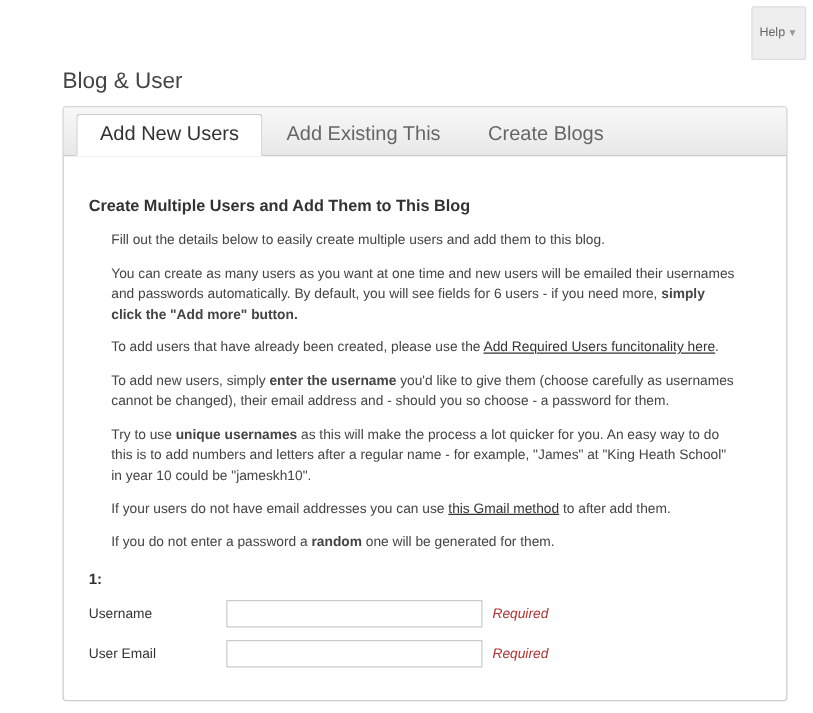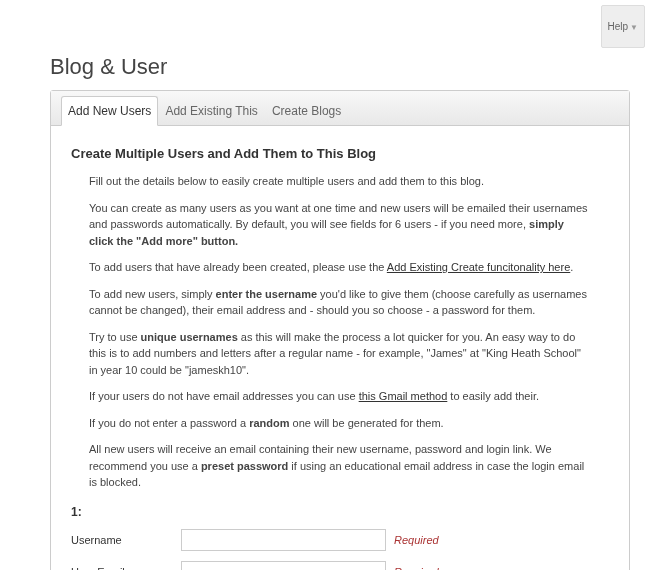--- a/index.html
+++ b/index.html
@@ -18,56 +18,56 @@
     background: #eee;
     border: 1px solid #ddd;
     border-radius: 2px;
     padding: 15px 6px;
     font-size: 10px;
     color: #666;
     cursor: pointer;
   }
   .help-btn .arrow { font-size: 8px; margin-left: 2px; color: #999; }
   h1.page-title {
-    font-size: 22px;
+    font-size: 18px;
     font-weight: normal;
     color: #444;
     margin: 6px 0 10px;
   }
   .panel {
     border: 1px solid #ccc;
     border-radius: 3px;
   }
   .tabs {
     display: flex;
     background: linear-gradient(#f8f8f8,#e8e8e8);
     border-bottom: 1px solid #ccc;
     padding: 4px 10px 0;
   }
   .tab {
-    padding: 7px 6px;
-    font-size: 12px;
+    padding: 7px 18px;
+    font-size: 16px;
     color: #666;
     cursor: pointer;
     border: 1px solid transparent;
     border-bottom: none;
     position: relative;
     top: 1px;
   }
   .tab.active {
     background: #fff;
     border: 1px solid #ccc;
     border-bottom: 1px solid #fff;
     border-radius: 3px 3px 0 0;
     color: #333;
   }
   .panel-inner { padding: 16px 20px; }
   .panel-inner h3 {
     font-size: 13px;
-    margin: 4px 0 12px;
+    margin: 16px 0 12px;
     color: #333;
   }
   .panel-inner p {
     margin: 0 18px 10px;
     font-size: 11px;
     line-height: 1.5;
     color: #444;
   }
   .panel-inner a, .linky {
     color: #333;
@@ -122,32 +122,31 @@
       <div class="tab">Create Blogs</div>
     </div>
 
     <div class="panel-inner">
       <h3>Create Multiple Users and Add Them to This Blog</h3>
 
       <p>Fill out the details below to easily create multiple users and add them to this blog.</p>
 
       <p><span>You can create as many users as you want at one time and new users will be emailed their usernames and passwords automatically. By default, you will see fields for 6 users - if you need more, </span><b>simply click the "Add more" button.</b></p>
 
-      <p><span>To add users that have already been created, please use the </span><span class="linky">Add Existing Create funcitonality here</span><span>.</span></p>
+      <p><span>To add users that have already been created, please use the </span><span class="linky">Add Required Users funcitonality here</span><span>.</span></p>
 
       <p><span>To add new users, simply </span><b>enter the username</b><span> you'd like to give them (choose carefully as usernames cannot be changed), their email address and - should you so choose - a password for them.</span></p>
 
       <p><span>Try to use </span><b>unique usernames</b><span> as this will make the process a lot quicker for you. An easy way to do this is to add numbers and letters after a regular name - for example, "James" at "King Heath School" in year 10 could be "jameskh10".</span></p>
 
-      <p><span>If your users do not have email addresses you can use </span><span class="linky">this Gmail method</span><span> to easily add their.</span></p>
+      <p><span>If your users do not have email addresses you can use </span><span class="linky">this Gmail method</span><span> to after add them.</span></p>
 
 
       <p><span>If you do not enter a password a </span><b>random</b><span> one will be generated for them.</span></p>
 
-      <p><span>All new users will receive an email containing their new username, password and login link. We recommend you use a </span><b>preset password</b><span> if using an educational email address in case the login email is blocked.</span></p>
 
       <div class="section-num">1:</div>
 
       <div class="form-row">
         <div class="form-label">Username</div>
         <input type="text" style="">
         <span class="req">Required</span>
       </div>
       <div class="form-row">
         <div class="form-label">User Email</div>

